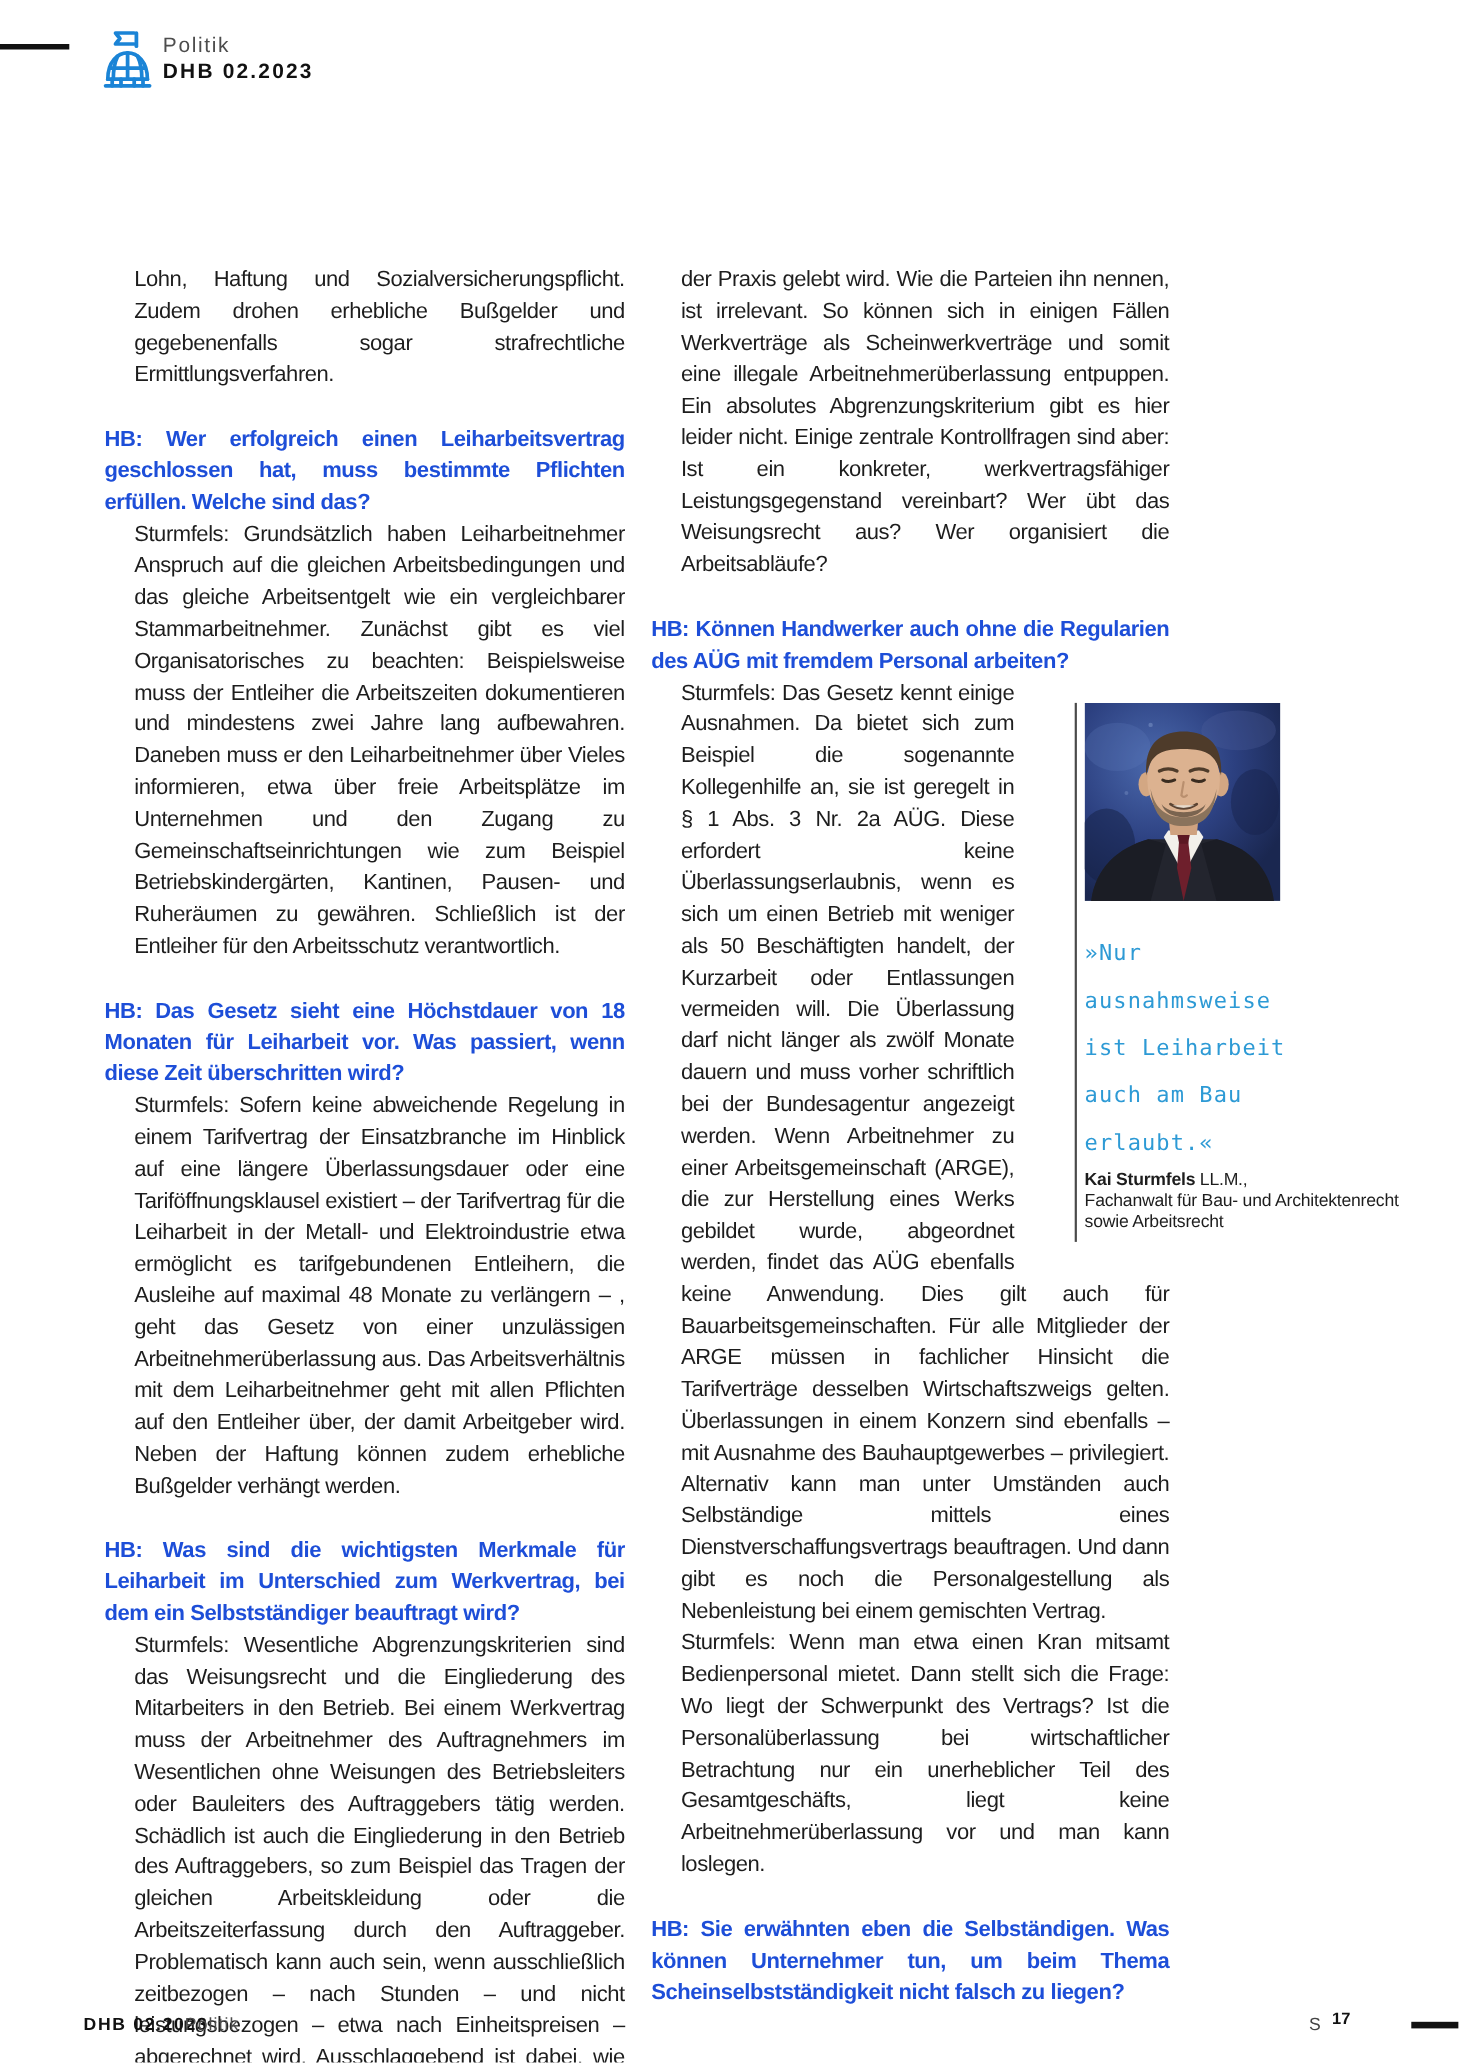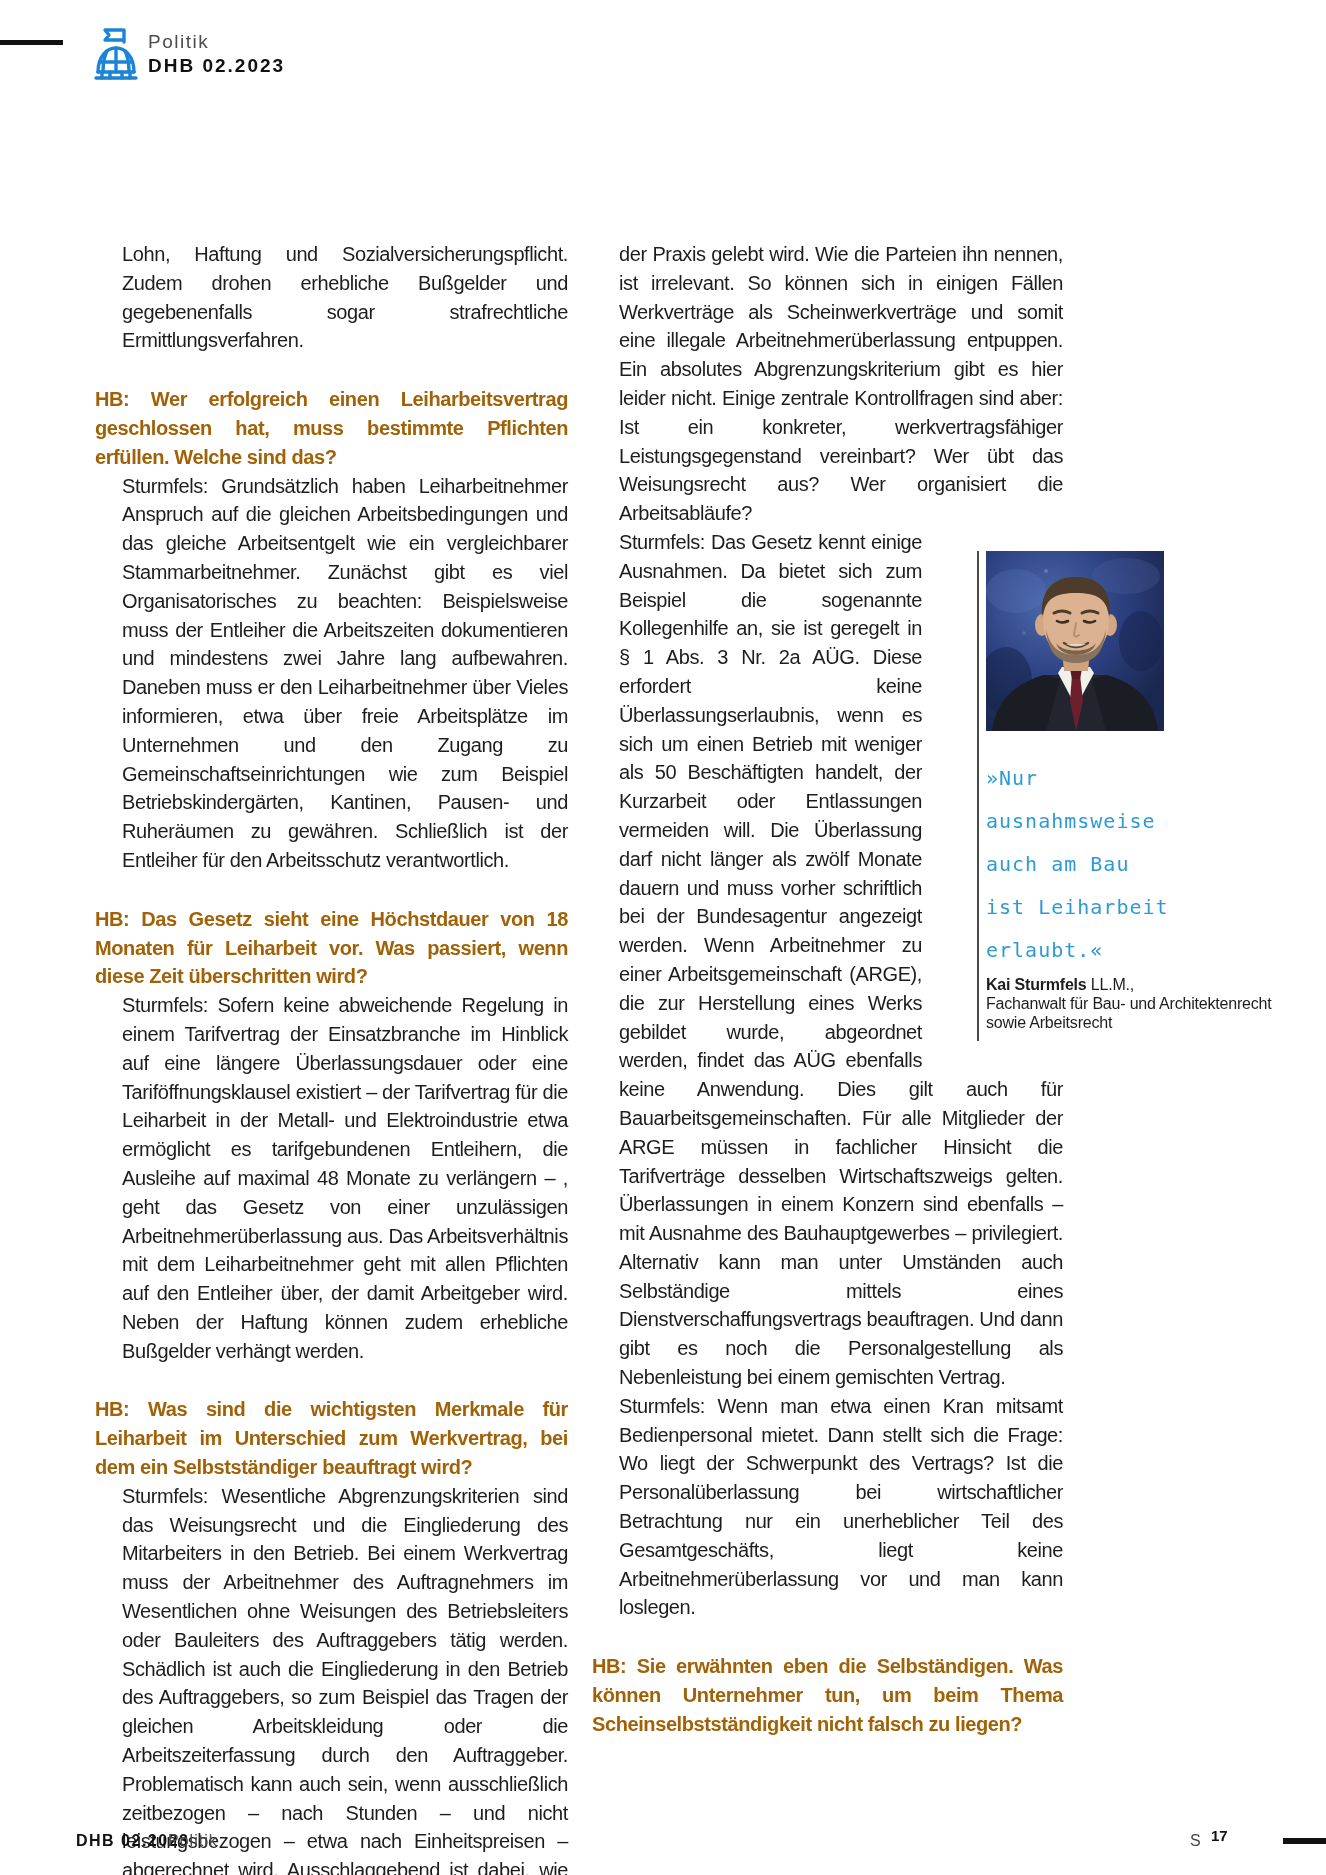--- a/index.html
+++ b/index.html
@@ -12,21 +12,21 @@
   .header-icon{position:absolute;left:93px;top:26px;width:46px;height:54px;}
   .header-section{position:absolute;left:148px;top:31px;font-size:19px;letter-spacing:1.5px;color:#4d4d4d;}
   .header-issue{position:absolute;left:148px;top:55px;font-size:19px;font-weight:700;letter-spacing:2px;color:#111;}
   
   .col{position:absolute;top:240px;text-align:justify;
        font-size:20px;line-height:28.8px;letter-spacing:-0.4px;hyphens:auto;}
   .col1{left:95px;width:473px;}
   .col2{left:592px;width:471px;}
   .col p{margin:0;}
   p.answer{padding-left:27px;}
-  p.question{font-weight:700;color:#a16207;margin-top:30px;}
+  p.question{font-weight:700;color:#1d4ed8;margin-top:30px;}
   
   .sidebar-spacer{float:right;width:141px;height:540px;position:relative;}
   .sidebar{position:absolute;left:55px;top:23px;width:282px;height:490px;}
   .sidebar-rule{position:absolute;left:0;top:0;width:2px;height:490px;background:#4a4a4a;}
   .portrait{position:absolute;left:9px;top:0;width:178px;height:180px;display:block;}
   .pull-quote{position:absolute;left:9px;top:206px;width:272px;
       font-family:"DejaVu Sans Mono",monospace;font-size:20px;line-height:43px;
       letter-spacing:1px;color:#2d9ad5;text-align:left;white-space:nowrap;}
   .photo-caption{position:absolute;left:9px;top:424px;width:272px;
       font-size:16px;line-height:19px;color:#1d1d1d;
@@ -74,20 +74,21 @@
   <p class="question">HB: Wer erfolgreich einen Leiharbeitsvertrag geschlossen hat, muss bestimmte Pflichten erfüllen. Welche sind das?</p>
   <p class="answer">Sturmfels: Grundsätzlich haben Leiharbeitnehmer Anspruch auf die gleichen Arbeitsbedingungen und das gleiche Arbeitsentgelt wie ein vergleichbarer Stammarbeitnehmer. Zunächst gibt es viel Organisatorisches zu beachten: Beispielsweise muss der Entleiher die Arbeitszeiten dokumentieren und mindestens zwei Jahre lang aufbewahren. Daneben muss er den Leiharbeitnehmer über Vieles informieren, etwa über freie Arbeitsplätze im Unternehmen und den Zugang zu Gemeinschaftseinrichtungen wie zum Beispiel Betriebskindergärten, Kantinen, Pausen- und Ruheräumen zu gewähren. Schließlich ist der Entleiher für den Arbeitsschutz verantwortlich.</p>
   <p class="question">HB: Das Gesetz sieht eine Höchstdauer von 18 Monaten für Leiharbeit vor. Was passiert, wenn diese Zeit überschritten wird?</p>
   <p class="answer">Sturmfels: Sofern keine abweichende Regelung in einem Tarifvertrag der Einsatzbranche im Hinblick auf eine längere Überlassungsdauer oder eine Tariföffnungsklausel existiert – der Tarifvertrag für die Leiharbeit in der Metall- und Elektroindustrie etwa ermöglicht es tarifgebundenen Entleihern, die Ausleihe auf maximal 48 Monate zu verlängern – , geht das Gesetz von einer unzulässigen Arbeitnehmerüberlassung aus. Das Arbeitsverhältnis mit dem Leiharbeitnehmer geht mit allen Pflichten auf den Entleiher über, der damit Arbeitgeber wird. Neben der Haftung können zudem erhebliche Bußgelder verhängt werden.</p>
   <p class="question">HB: Was sind die wichtigsten Merkmale für Leiharbeit im Unterschied zum Werkvertrag, bei dem ein Selbstständiger beauftragt wird?</p>
   <p class="answer">Sturmfels: Wesentliche Abgrenzungskriterien sind das Weisungsrecht und die Eingliederung des Mitarbeiters in den Betrieb. Bei einem Werkvertrag muss der Arbeitnehmer des Auftragnehmers im Wesentlichen ohne Weisungen des Betriebsleiters oder Bauleiters des Auftraggebers tätig werden. Schädlich ist auch die Eingliederung in den Betrieb des Auftraggebers, so zum Beispiel das Tragen der gleichen Arbeitskleidung oder die Arbeitszeiterfassung durch den Auftraggeber. Problematisch kann auch sein, wenn ausschließlich zeitbezogen – nach Stunden – und nicht leistungsbezogen – etwa nach Einheitspreisen – abgerechnet wird. Ausschlaggebend ist dabei, wie der Vertrag in</p>
 </div>
 
 <div class="col col2">
   <p class="answer">der Praxis gelebt wird. Wie die Parteien ihn nennen, ist irrelevant. So können sich in einigen Fällen Werkverträge als Scheinwerkverträge und somit eine illegale Arbeitnehmerüberlassung entpuppen. Ein absolutes Abgrenzungskriterium gibt es hier leider nicht. Einige zentrale Kontrollfragen sind aber: Ist ein konkreter, werkvertragsfähiger Leistungsgegenstand vereinbart? Wer übt das Weisungsrecht aus? Wer organisiert die Arbeitsabläufe?</p>
+  <p class="question">HB: Können Handwerker auch ohne die Regularien des AÜG mit fremdem Personal arbeiten?</p>
   <p class="answer">
     <span class="sidebar-spacer">
 
       <span class="sidebar">
         <span class="sidebar-rule"></span>
         <svg class="portrait" viewBox="0 0 178 180">
           <defs>
             <radialGradient id="bgGlow" cx="35%" cy="30%" r="75%">
               <stop offset="0%" stop-color="#4b69ad"></stop>
               <stop offset="55%" stop-color="#2c4080"></stop>
@@ -131,22 +132,22 @@
           <path d="M98 70 Q104 73 109 70" stroke="#3a2c20" stroke-width="2.6" fill="none" stroke-linecap="round"></path>
 
           <path d="M90 72 L88 84 Q90 87 93 84" stroke="#b98f6e" stroke-width="2" fill="none" stroke-linecap="round"></path>
 
           <path d="M78 92 Q90 100 102 92" stroke="#5c4433" stroke-width="2.4" fill="none" stroke-linecap="round"></path>
           <path d="M80 93 Q90 98 100 93" fill="#e9e2d8" opacity="0.85"></path>
         </svg>
         <span class="pull-quote">
           <span style="display:block">»Nur</span>
           <span style="display:block">ausnahmsweise</span>
+          <span style="display:block">ist Leiharbeit</span>
           <span style="display:block">auch am Bau</span>
-          <span style="display:block">ist Leiharbeit</span>
           <span style="display:block">erlaubt.«</span>
         </span>
         <span class="photo-caption">
           <span style="display:block"><span class="caption-name">Kai Sturmfels</span><span> LL.M.,</span></span>
           <span style="display:block">Fachanwalt für Bau- und Architektenrecht</span>
           <span style="display:block">sowie Arbeitsrecht</span>
         </span>
       </span>
     </span><span>Sturmfels: Das Gesetz kennt einige Ausnahmen. Da bietet sich zum Beispiel die sogenannte Kollegenhilfe an, sie ist geregelt in § 1 Abs. 3 Nr. 2a AÜG. Diese erfordert keine Überlassungserlaubnis, wenn es sich um einen Betrieb mit weniger als 50 Beschäftigten handelt, der Kurzarbeit oder Entlassungen vermeiden will. Die Überlassung darf nicht länger als zwölf Monate dauern und muss vorher schriftlich bei der Bundesagentur angezeigt werden. Wenn Arbeitnehmer zu einer Arbeitsgemeinschaft (ARGE), die zur Herstellung eines Werks gebildet wurde, abgeordnet werden, findet das AÜG ebenfalls keine Anwendung. Dies gilt auch für Bauarbeitsgemeinschaften. Für alle Mitglieder der ARGE müssen in fachlicher Hinsicht die Tarifverträge desselben Wirtschaftszweigs gelten. Überlassungen in einem Konzern sind ebenfalls – mit Ausnahme des Bauhauptgewerbes – privilegiert. Alternativ kann man unter Umständen auch Selbständige mittels eines Dienstverschaffungsvertrags beauftragen. Und dann gibt es noch die Personalgestellung als Nebenleistung bei einem gemischten Vertrag.</span>
   </p>

